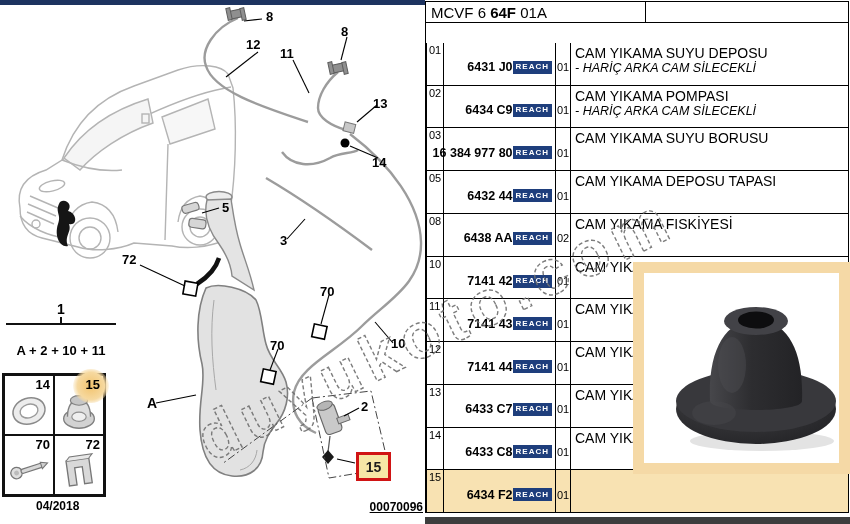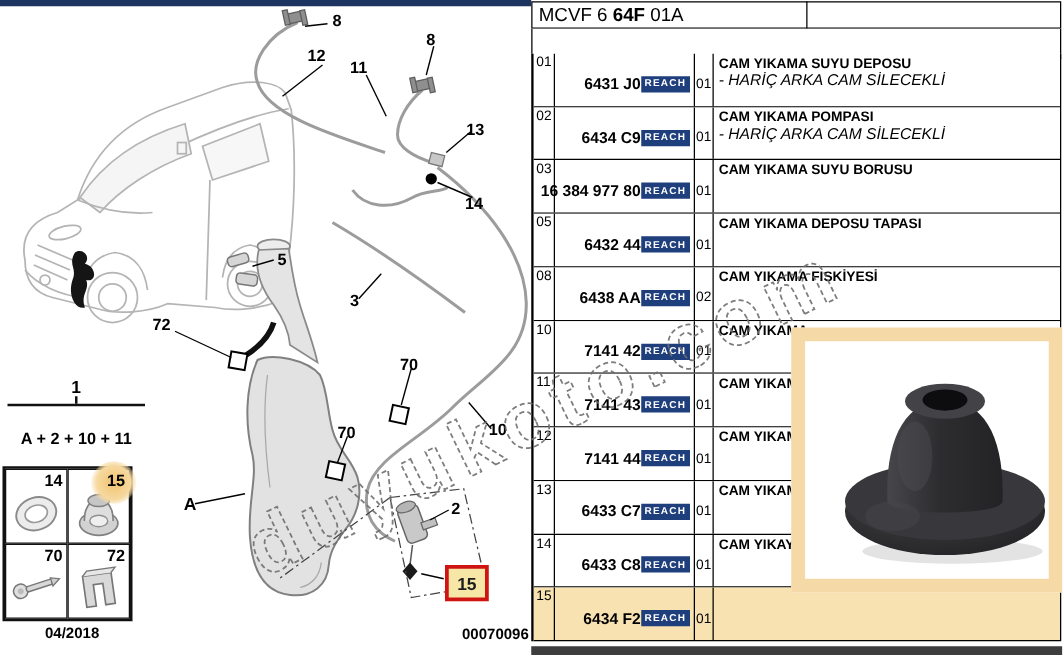--- a/index.html
+++ b/index.html
@@ -20,21 +20,21 @@
           background:#f6e7a6;display:flex;align-items:center;justify-content:center;
           font-weight:bold;font-size:14px;color:#1c1c1c;z-index:7;}
   .pgrid{position:absolute;left:2px;top:373px;width:104px;height:124px;border:2px solid #111;
          display:grid;grid-template-columns:1fr 1fr;grid-template-rows:1fr 1fr;z-index:6;background:#fff;box-sizing:border-box;}
   .pcell{position:relative;border:1px solid #111;}
   .pnum{position:absolute;right:3px;top:1px;font-weight:bold;font-size:13px;z-index:2;}
   .pglow{position:absolute;right:-6px;top:-7px;width:36px;height:34px;border-radius:50%;
          background:radial-gradient(circle,#f2c36d 0%,#f6d9a0 55%,rgba(246,217,160,0) 78%);z-index:1;}
   .picon{position:absolute;left:0;top:12px;width:100%;height:calc(100% - 12px);}
   .ddate{position:absolute;left:2px;top:499px;font-weight:bold;font-size:12px;z-index:6;margin-left:34px;}
-  .docnum{position:absolute;left:341px;top:500px;width:82px;text-align:right;font-weight:bold;font-size:12px;z-index:6;}
+  .docnum{position:absolute;left:341px;top:500px;width:82px;text-align:right;font-weight:bold;font-size:12px;z-index:6;text-decoration:underline;}
   
   .wm{position:absolute;left:0;top:0;z-index:20;pointer-events:none;}
   
   .rpanel{position:absolute;left:425px;top:0;width:378px;height:524px;background:#fff;border-radius:25px;}
   .thead{position:absolute;left:0;top:1px;width:424px;height:22px;border:1px solid #000;background:#fff;
          display:flex;align-items:center;padding-left:5px;box-sizing:border-box;font-size:15px;white-space:pre;}
   .thead .b{font-weight:bold;}
   .thead-div{position:absolute;left:220px;top:1px;height:22px;width:1px;background:#000;}
   .spacer{position:absolute;left:0;top:23px;width:424px;height:24px;border-left:1px solid #000;
           border-right:1px solid #000;border-bottom:1px solid #000;box-sizing:border-box;background:#fff;}
@@ -44,21 +44,21 @@
   .trow.hl{background:#f8e2b2;}
   .c-num{width:17px;border-right:1px solid #000;font-size:11px;padding:1px 0 0 2px;box-sizing:border-box;}
   .c-ref{width:112px;border-right:1px solid #000;display:flex;align-items:center;justify-content:flex-end;
          padding:7px 3px 0 5px;box-sizing:border-box;}
   .ref{font-weight:bold;font-size:12.5px;white-space:nowrap;}
   .reach{background:#1e3e7c;color:#fff;font-size:8px;font-weight:bold;letter-spacing:1px;
          padding:2.5px 3px;line-height:1;flex:none;}
   .c-qty{width:15px;border-right:1px solid #000;display:flex;align-items:center;justify-content:center;
          font-size:11px;padding-top:7px;box-sizing:border-box;}
   .c-desc{flex:1;padding:2px 0 0 4px;overflow:hidden;}
-  .d1{font-weight:bold;font-size:11px;white-space:nowrap;}
+  .d1{font-weight:normal;font-size:14px;white-space:nowrap;}
   .d2{color:#000000;font-style:italic;font-size:12.5px;white-space:nowrap;}
   .botbar{position:absolute;left:0;top:517px;width:425px;height:7px;background:#3d3d3d;}
   
   .popup{position:absolute;left:633px;top:262px;width:217px;height:212px;background:#fff;
          border:11px solid #f5d9a6;box-sizing:border-box;z-index:30;}
 </style>
 </head>
 <body>
 
 <div class="stage">

